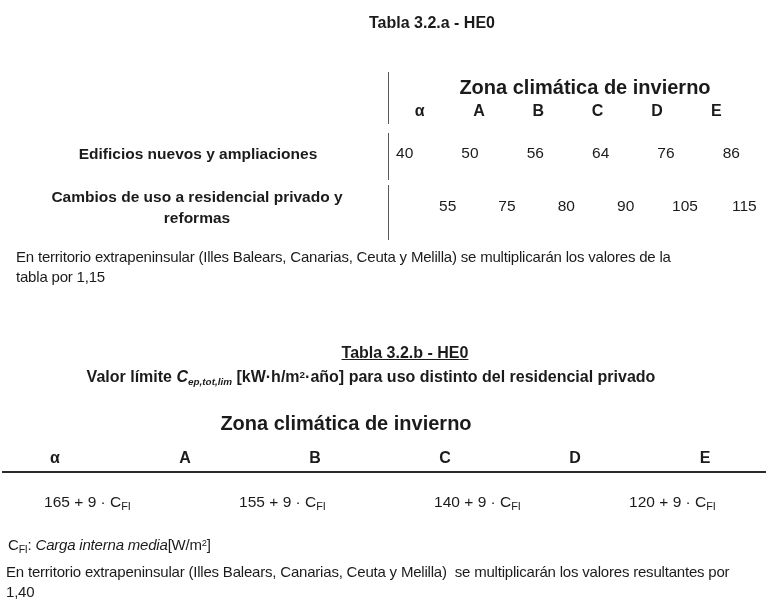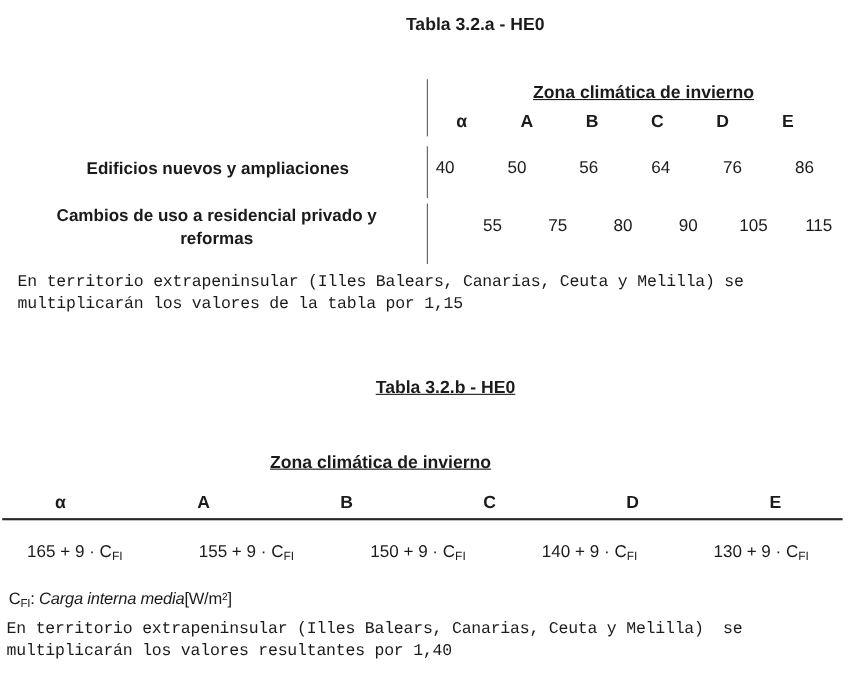--- a/index.html
+++ b/index.html
@@ -7,32 +7,32 @@
     width: 780px; height: 614px; background: #ffffff;
     font-family: "Liberation Sans", sans-serif;
     color: #1b1b1b;
     overflow: hidden;
   }
   .page { position: relative; width: 780px; height: 614px; background: #ffffff; }
   .abs { position: absolute; }
   .center { text-align: center; }
   .title { font-size: 16px; font-weight: 700; padding-left: 42px; }
   .subtitle { font-size: 16px; font-weight: 700; }
-  .zone-header { font-size: 16px; font-weight: 700; text-decoration: underline; }
+  .zone-header { font-size: 20px; font-weight: 700; }
   .cols { display: flex; }
   .col { flex: 1; text-align: center; }
   .col-letters { font-size: 16px; font-weight: 700; }
   .row-label { font-size: 15.5px; font-weight: 700; line-height: 21px; text-align: center; }
   .values { font-size: 15.5px; font-weight: 400; }
   .formula-row { font-size: 15.5px; font-weight: 400; }
   .vsep { width: 1px; background: #5a5a5a; }
   .hrule { background: #2b2b2b; height: 2px; }
   .footnote {
     font-size: 15px; font-weight: 400; line-height: 20px;
-    letter-spacing: -0.2px; white-space: pre-wrap; font-family: Liberation Mono, monospace;
+    letter-spacing: -0.2px; white-space: pre-wrap;
   }
   .cfi-note { font-size: 15px; font-weight: 400; letter-spacing: -0.2px; text-align: center; }
   .ital { font-style: italic; }
   sub.sm { font-size: 0.62em; vertical-align: baseline; position: relative; top: 0.28em; line-height: 0; }
   sup.sm { font-size: 0.62em; vertical-align: baseline; position: relative; top: -0.45em; line-height: 0; }
   sub.f { font-size: 0.7em; vertical-align: baseline; position: relative; top: 0.25em; line-height: 0; }
 </style>
 </head>
 <body>
 
@@ -73,39 +73,39 @@
     <span class="col">80</span>
     <span class="col">90</span>
     <span class="col">105</span>
     <span class="col">115</span>
   </div>
 
   <div class="abs footnote" style="top:247px; left:16px; width:690px;">En territorio extrapeninsular (Illes Balears, Canarias, Ceuta y Melilla) se multiplicarán los valores de la tabla por 1,15</div>
 
   <div class="abs title center" style="top:344px; left:0; width:726px;text-decoration:underline;">Tabla 3.2.b - HE0</div>
 
+  <div class="abs subtitle center" style="top:368px; left:0; width:742px;"><span>Valor límite </span><span class="ital">C</span><sub class="sm ital">ep,tot,lim</sub><span> [kW·h/m</span><sup class="sm">2</sup><span>·año] para uso distinto del residencial privado</span></div>
 
   <div class="abs zone-header center" style="top:412px; left:0; width:692px;">Zona climática de invierno</div>
 
   <div class="abs cols col-letters" style="top:449px; left:-10px; width:780px;">
     <span class="col">α</span>
     <span class="col">A</span>
     <span class="col">B</span>
     <span class="col">C</span>
     <span class="col">D</span>
     <span class="col">E</span>
   </div>
 
   <div class="abs hrule" style="top:471px; left:2px; width:764px;"></div>
 
   <div class="abs cols formula-row" style="top:493px; left:-10px; width:780px;">
     <span class="col"><span>165 + 9 · C</span><sub class="f">FI</sub></span>
     <span class="col"><span>155 + 9 · C</span><sub class="f">FI</sub></span>
-    <span class="col"><span>150 + 9 · C</span><sub class="f">FI</sub></span>
     <span class="col"><span>140 + 9 · C</span><sub class="f">FI</sub></span>
-    <span class="col"><span>130 + 9 · C</span><sub class="f">FI</sub></span>
+    <span class="col"><span>120 + 9 · C</span><sub class="f">FI</sub></span>
   </div>
 
   <div class="abs cfi-note" style="top:536px; left:8px;"><span>C</span><sub class="f">FI</sub><span>: </span><span class="ital">Carga interna media</span><span>[W/m</span><sup class="sm">2</sup><span>]</span></div>
 
   <div class="abs footnote" style="top:562px; left:6px; width:745px;">En territorio extrapeninsular (Illes Balears, Canarias, Ceuta y Melilla)  se multiplicarán los valores resultantes por 1,40</div>
 
 </div>
 
 </body></html>

